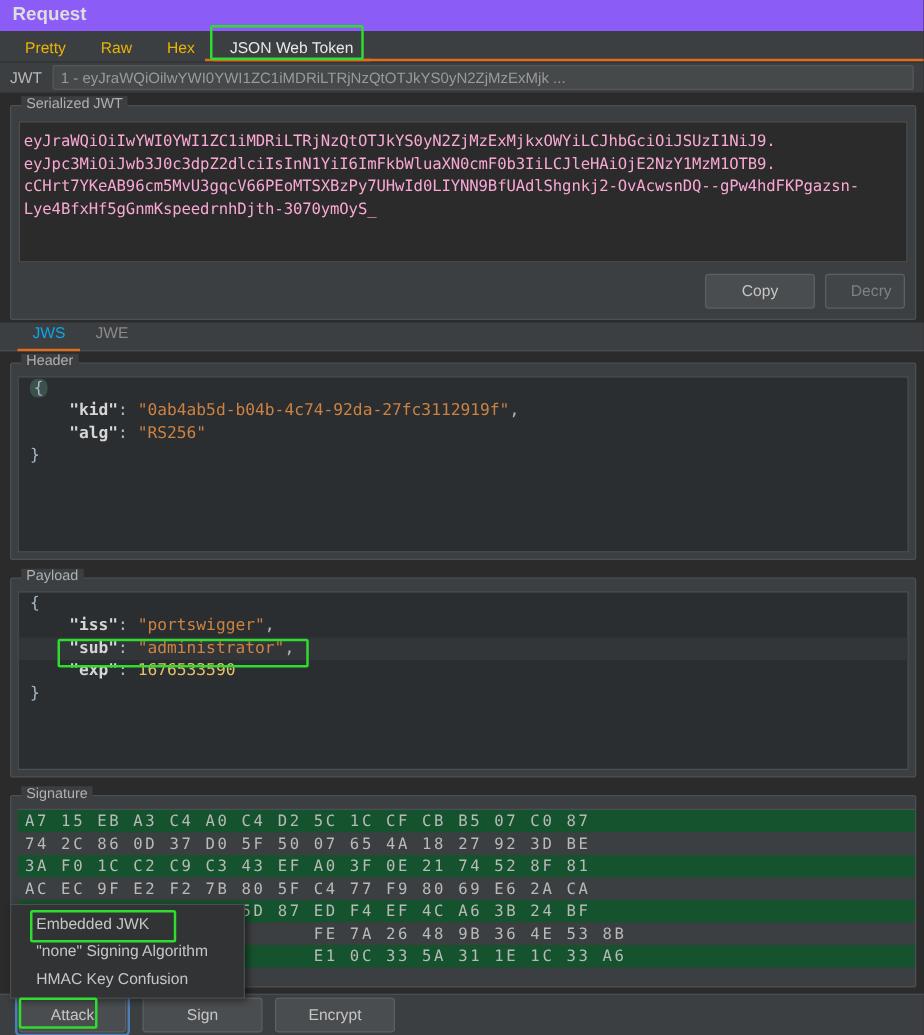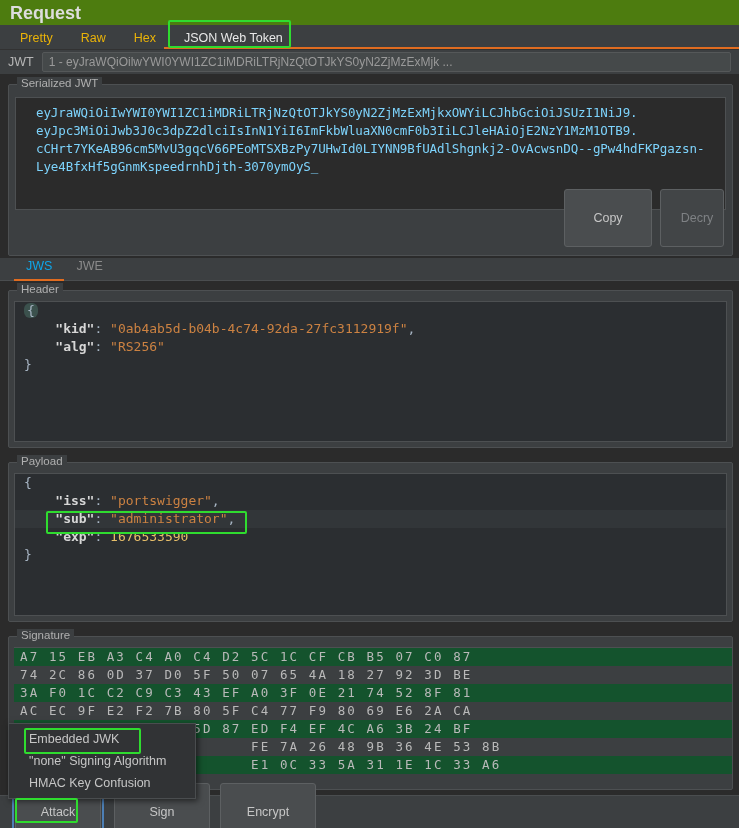--- a/index.html
+++ b/index.html
@@ -14,24 +14,24 @@
     font-family: "Liberation Sans", sans-serif;
     color: #bbbbbb;
     position: relative;
   }
   .mono { font-family: "DejaVu Sans Mono", monospace; }
 
   
   #title-bar {
     height: 22px;
     padding: 3px 0 0 10px;
-    font-size: 18px;
+    font-size: 15px;
     font-weight: bold;
     color: #dddddd;
-    background: #4d7c0f;
+    background: #8b5cf6;
   }
 
   
   #tabstrip {
     position: relative;
     height: 24px;
     background: #3c3f41;
     border-bottom: 1px solid #323232;
     display: flex;
     align-items: stretch;
@@ -114,41 +114,41 @@
     left: 6px; top: 12px;
     right: 6px;
     height: 105px;
     background: #2b2b2b;
     border: 1px solid #4d5052;
     overflow: hidden;
     padding: 6px 0 0 0;
   }
   #serialized-box .line {
     font-size: 12.5px;
-    color: #7dd3fc;
+    color: #f9a8d4;
     white-space: pre;
-    padding-left: 20px;
+    padding-left: 3px;
     line-height: 18px;
     letter-spacing: -0.1px;
   }
   #serialized-buttons {
     position: absolute;
     right: 8px;
     bottom: 8px;
     display: flex;
     gap: 8px;
   }
 
   .btn {
     background: #4a4d4f;
     border: 1px solid #5d6062;
     border-radius: 3px;
     color: #c6c6c6;
     font-size: 12.5px;
-    padding: 21px 16px;
+    padding: 6px 16px;
     min-width: 54px;
     text-align: center;
     white-space: nowrap;
   }
   .btn.dim { color: #7e8184; background: #424547; }
 
   
   #subtabs {
     position: absolute;
     left: 0; top: 258px;

